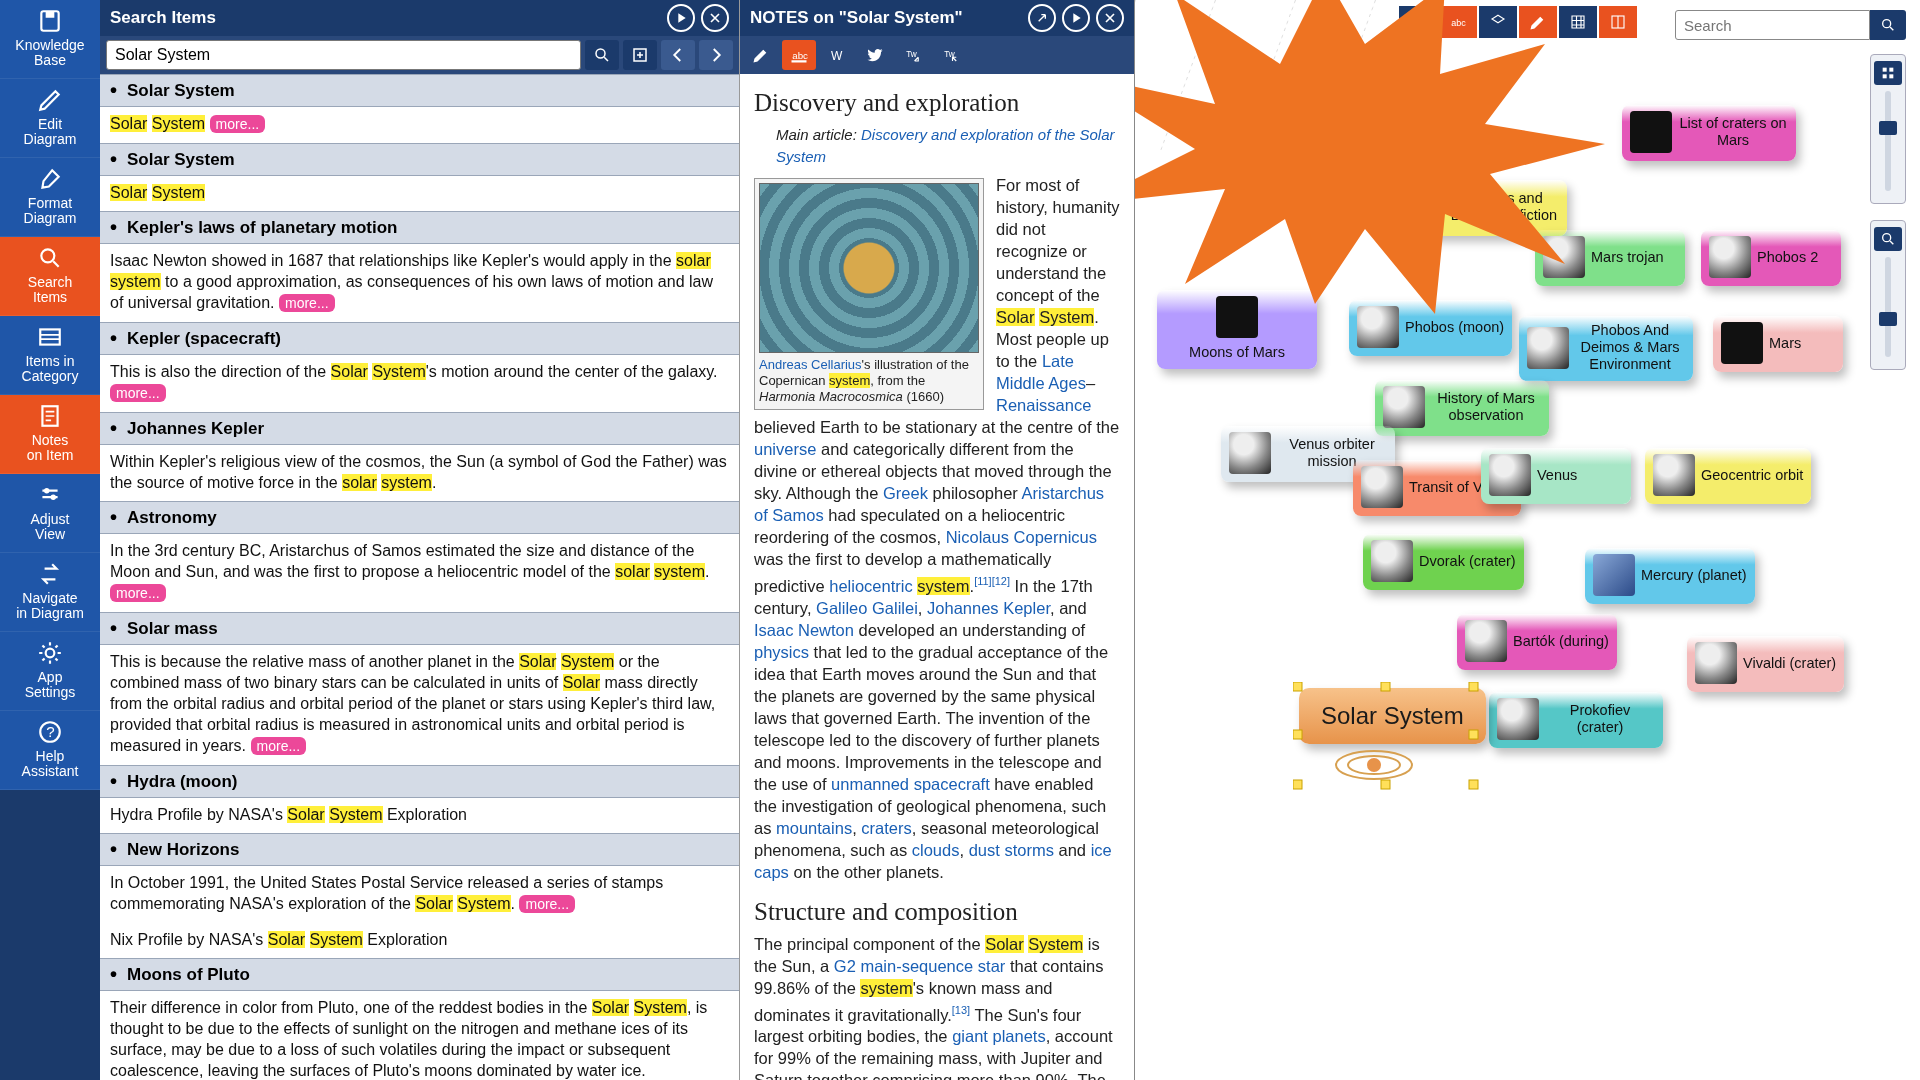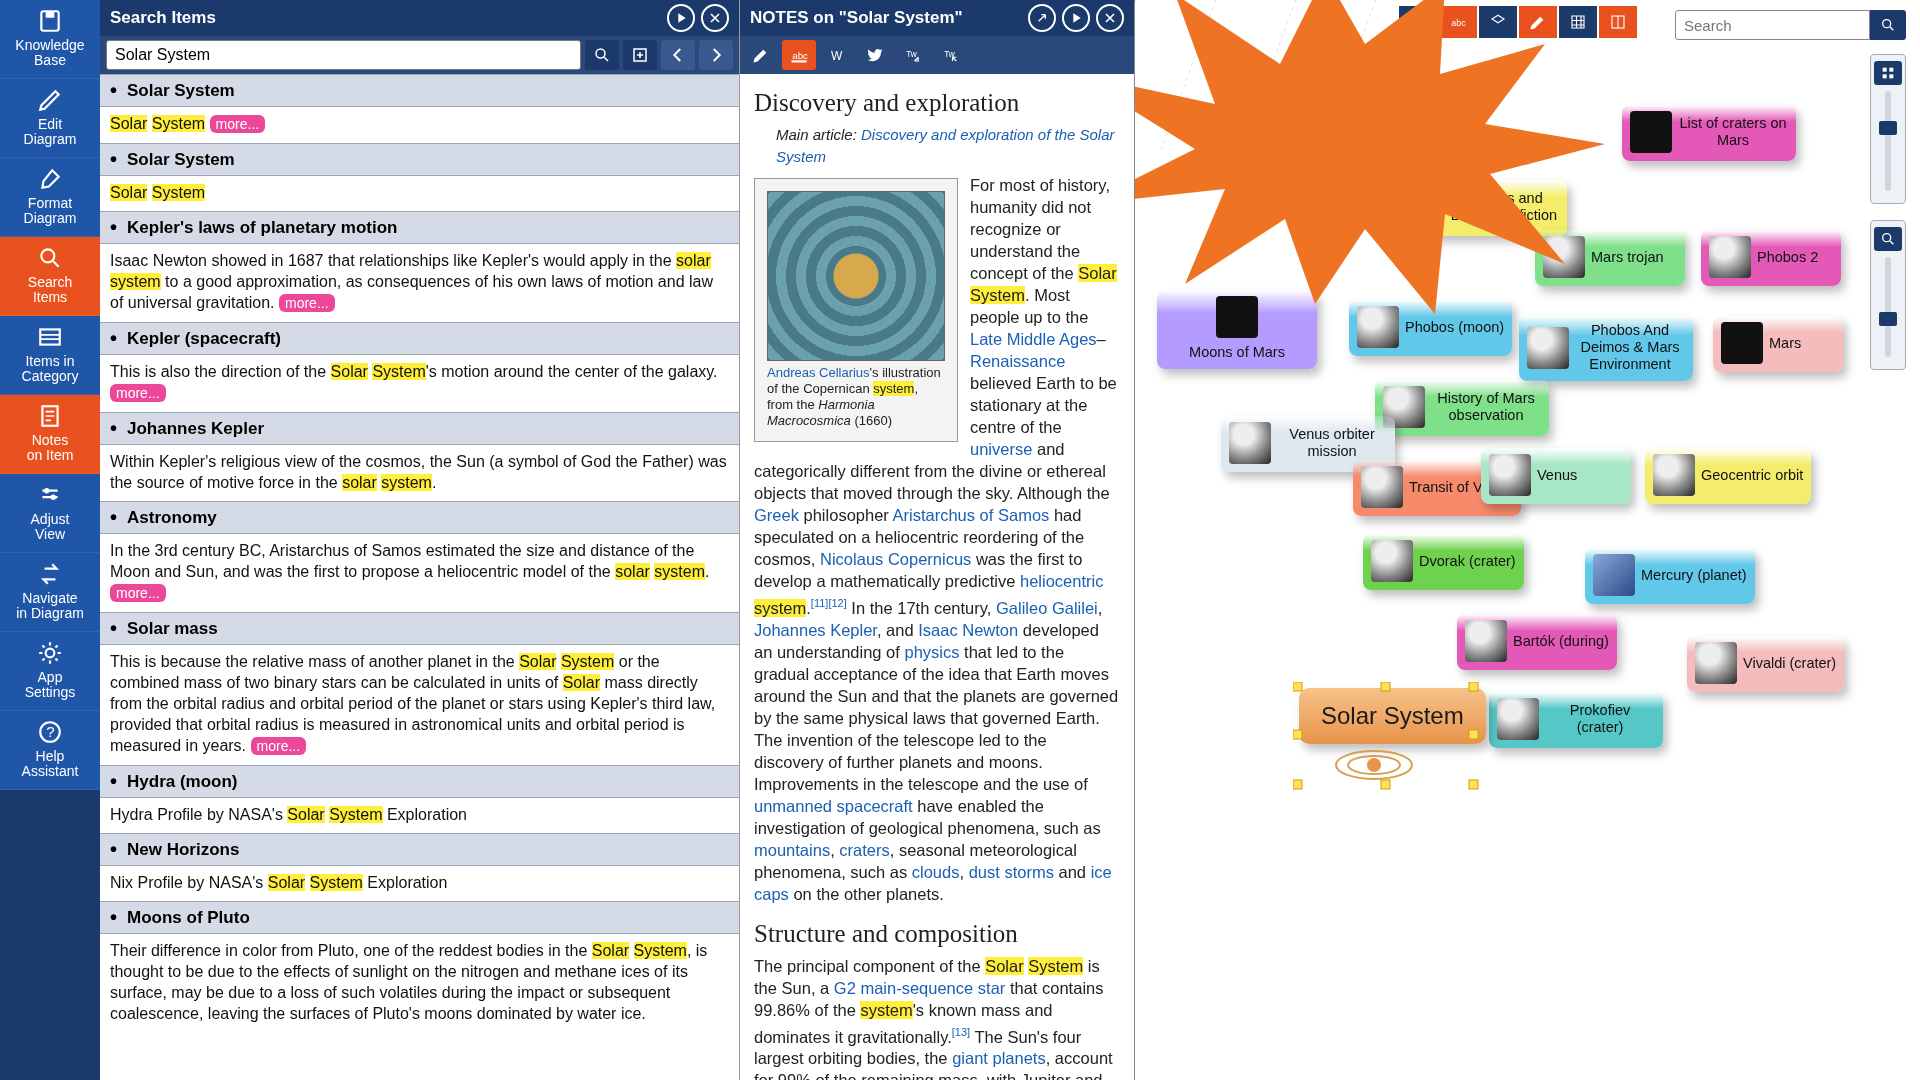--- a/index.html
+++ b/index.html
@@ -34,21 +34,21 @@
 .col-notes { width:395px; display:flex; flex-direction:column; border-right:1px solid #888; }
 .ntool { height:38px; background:#2a487a; display:flex; align-items:center; padding:0 4px; gap:4px; }
 .ntool-btn { width:34px; height:30px; display:flex; align-items:center; justify-content:center; cursor:pointer; border-radius:3px; }
 .ntool-btn svg { width:18px; height:18px; fill:#fff; }
 .ntool-btn.orange { background:#e9521f; }
 .article { flex:1; overflow-y:auto; padding:12px 14px; font-size:16.5px; line-height:22px; color:#222; font-family:Georgia,serif; }
 .article h2 { font-size:25px; font-weight:400; margin:6px 0 10px; font-family:Georgia,serif; }
 .article .main-art { font-style:italic; margin:4px 0 6px 22px; font-size:15px; }
 .article a { color:#1a5fb4; text-decoration:none; }
 .article .sup { font-size:11px; vertical-align:super; color:#1a5fb4; }
-.fig { float:left; width:204px; border:1px solid #999; background:#f4f4f4; margin:4px 12px 6px 0; padding:12px; font-size:13px; line-height:16px; }
+.fig { float:left; width:230px; border:1px solid #999; background:#f4f4f4; margin:4px 12px 6px 0; padding:4px; font-size:13px; line-height:16px; }
 .fig-img { width:100%; height:170px; background:
   radial-gradient(circle at 50% 50%, #d8a94c 0 18%, transparent 19%),
   repeating-radial-gradient(circle at 50% 50%, #4a7a8a 0 10px, #6aa1ad 10px 20px),
   linear-gradient(#3a6a78,#6aa1ad); border:1px solid #666; margin-bottom:4px; }
 
 
 .col-diag { flex:1; position:relative; overflow:hidden; background:#fff; }
 .dtool { position:absolute; top:6px; left:264px; height:34px; display:flex; gap:2px; z-index:5; }
 .dtool-btn { width:38px; height:32px; background:#1b3a6b; display:flex; align-items:center; justify-content:center; cursor:pointer; }
 .dtool-btn.orange { background:#e9521f; }
@@ -207,20 +207,21 @@
         <div class="res-body">This is also the direction of the <span class="hl">Solar</span> <span class="hl">System</span>'s motion around the center of the galaxy. <span class="more">more...</span></div>
         <div class="res-head">Johannes Kepler</div>
         <div class="res-body">Within Kepler's religious view of the cosmos, the Sun (a symbol of God the Father) was the source of motive force in the <span class="hl">solar</span> <span class="hl">system</span>.</div>
         <div class="res-head">Astronomy</div>
         <div class="res-body">In the 3rd century BC, Aristarchus of Samos estimated the size and distance of the Moon and Sun, and was the first to propose a heliocentric model of the <span class="hl">solar</span> <span class="hl">system</span>. <span class="more">more...</span></div>
         <div class="res-head">Solar mass</div>
         <div class="res-body">This is because the relative mass of another planet in the <span class="hl">Solar</span> <span class="hl">System</span> or the combined mass of two binary stars can be calculated in units of <span class="hl">Solar</span> mass directly from the orbital radius and orbital period of the planet or stars using Kepler's third law, provided that orbital radius is measured in astronomical units and orbital period is measured in years. <span class="more">more...</span></div>
         <div class="res-head">Hydra (moon)</div>
         <div class="res-body">Hydra Profile by NASA's <span class="hl">Solar</span> <span class="hl">System</span> Exploration</div>
         <div class="res-head">New Horizons</div>
+        <div class="res-body">In October 1991, the United States Postal Service released a series of stamps commemorating NASA's exploration of the <span class="hl">Solar</span> <span class="hl">System</span>. <span class="more">more...</span></div>
         <div class="res-body">Nix Profile by NASA's <span class="hl">Solar</span> <span class="hl">System</span> Exploration</div>
         <div class="res-head">Moons of Pluto</div>
         <div class="res-body">Their difference in color from Pluto, one of the reddest bodies in the <span class="hl">Solar</span> <span class="hl">System</span>, is thought to be due to the effects of sunlight on the nitrogen and methane ices of its surface, may be due to a loss of such volatiles during the impact or subsequent coalescence, leaving the surfaces of Pluto's moons dominated by water ice.</div>
       </div>
   </div>
 
   <div class="col-notes">
     <div class="sbar">
       <span>NOTES on "Solar System"</span>
       <span class="sbar-spacer"></span>
@@ -432,21 +433,21 @@
           <div class="node-lbl">Phobos And Deimos &amp; Mars Environment</div>
         </div>
         <div class="node" style="left: 578px; top: 316px; min-width: 130px; background: linear-gradient(rgba(255, 255, 255, 0.133), rgb(244, 188, 188) 30%, rgb(244, 188, 188));">
           <div class="thumb dark"></div>
           <div class="node-lbl">Mars</div>
         </div>
         <div class="node" style="left: 240px; top: 380px; min-width: 160px; background: linear-gradient(rgba(255, 255, 255, 0.133), rgb(127, 224, 138) 30%, rgb(127, 224, 138));">
           <div class="thumb "></div>
           <div class="node-lbl">History of Mars observation</div>
         </div>
-        <div class="node" style="left: 86px; top: 416px; min-width: 150px; background: linear-gradient(rgba(255, 255, 255, 0.133), rgb(223, 232, 239) 30%, rgb(223, 232, 239));">
+        <div class="node" style="left: 86px; top: 426px; min-width: 150px; background: linear-gradient(rgba(255, 255, 255, 0.133), rgb(223, 232, 239) 30%, rgb(223, 232, 239));">
           <div class="thumb "></div>
           <div class="node-lbl">Venus orbiter mission</div>
         </div>
         <div class="node" style="left: 218px; top: 460px; min-width: 130px; background: linear-gradient(rgba(255, 255, 255, 0.133), rgb(247, 138, 107) 30%, rgb(247, 138, 107));">
           <div class="thumb "></div>
           <div class="node-lbl">Transit of Venus</div>
         </div>
         <div class="node" style="left: 346px; top: 448px; min-width: 150px; background: linear-gradient(rgba(255, 255, 255, 0.133), rgb(167, 230, 198) 30%, rgb(167, 230, 198));">
           <div class="thumb "></div>
           <div class="node-lbl">Venus</div>

